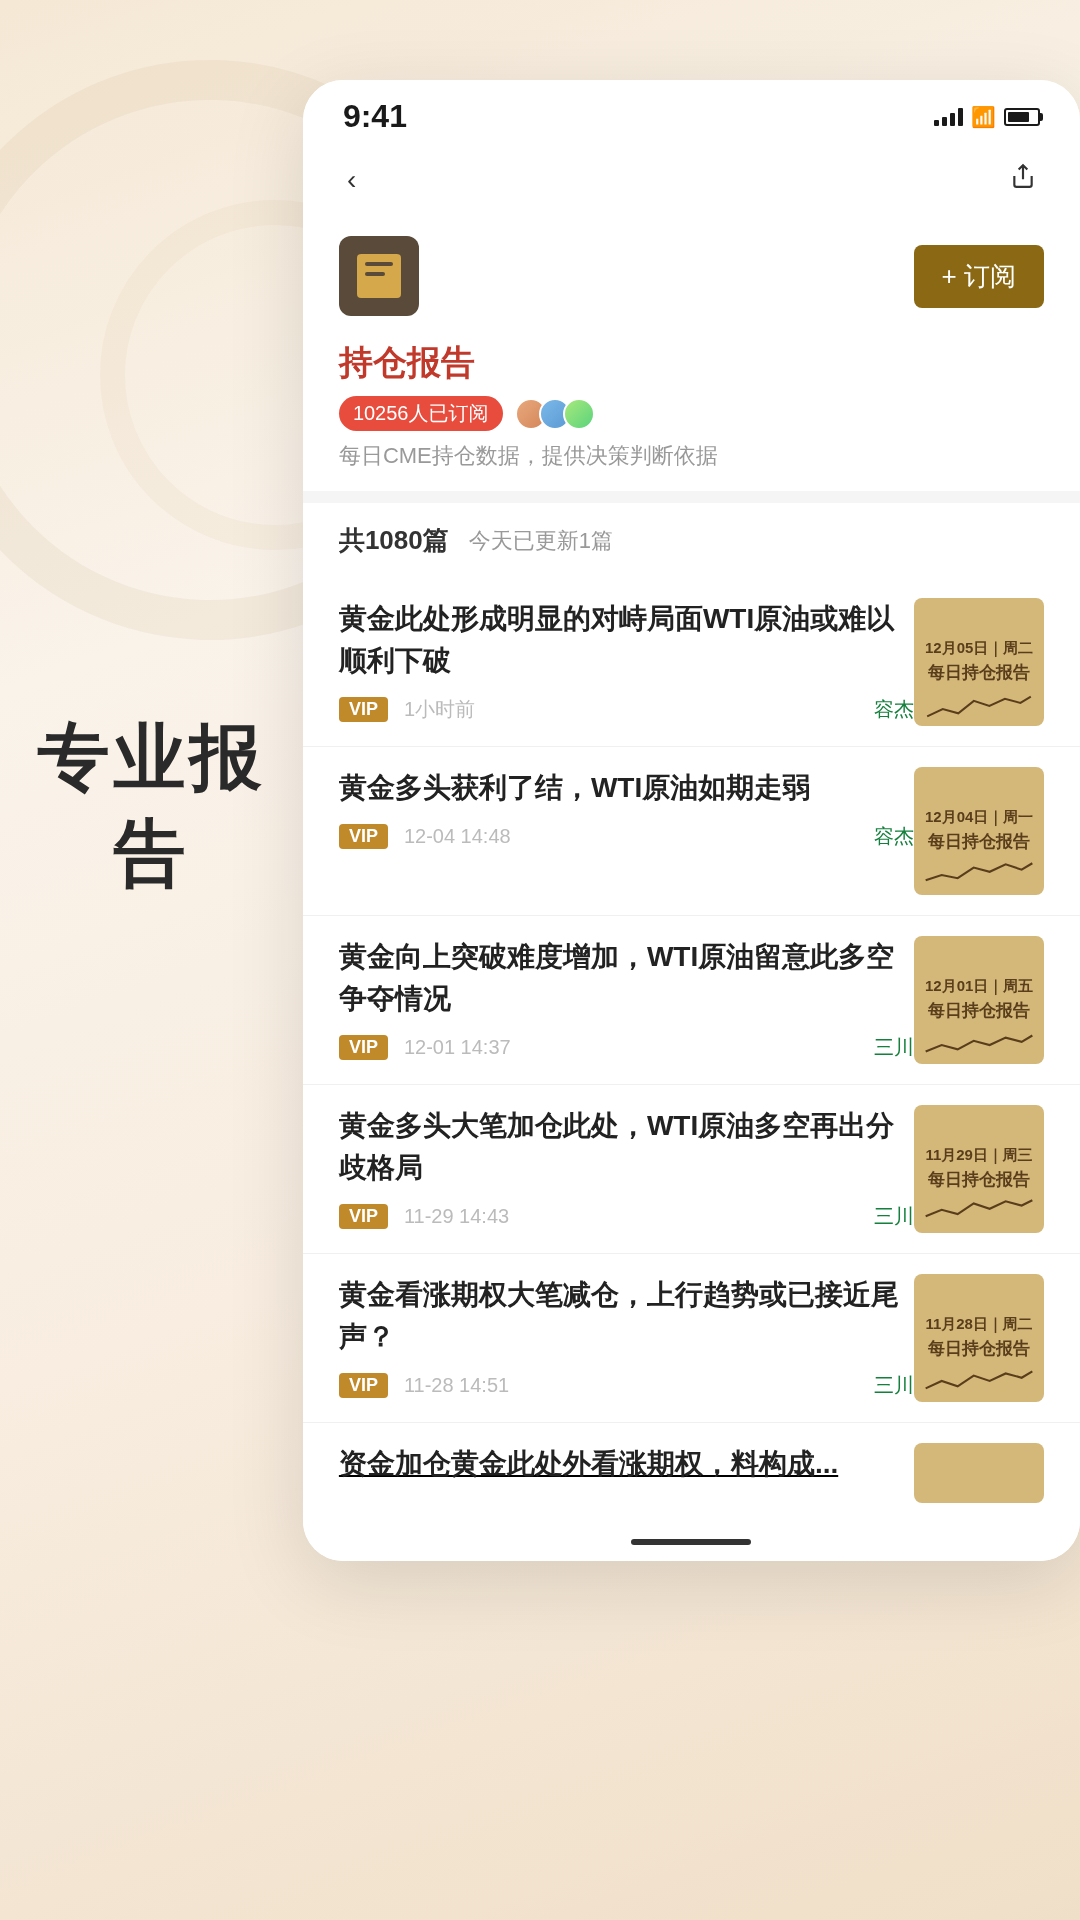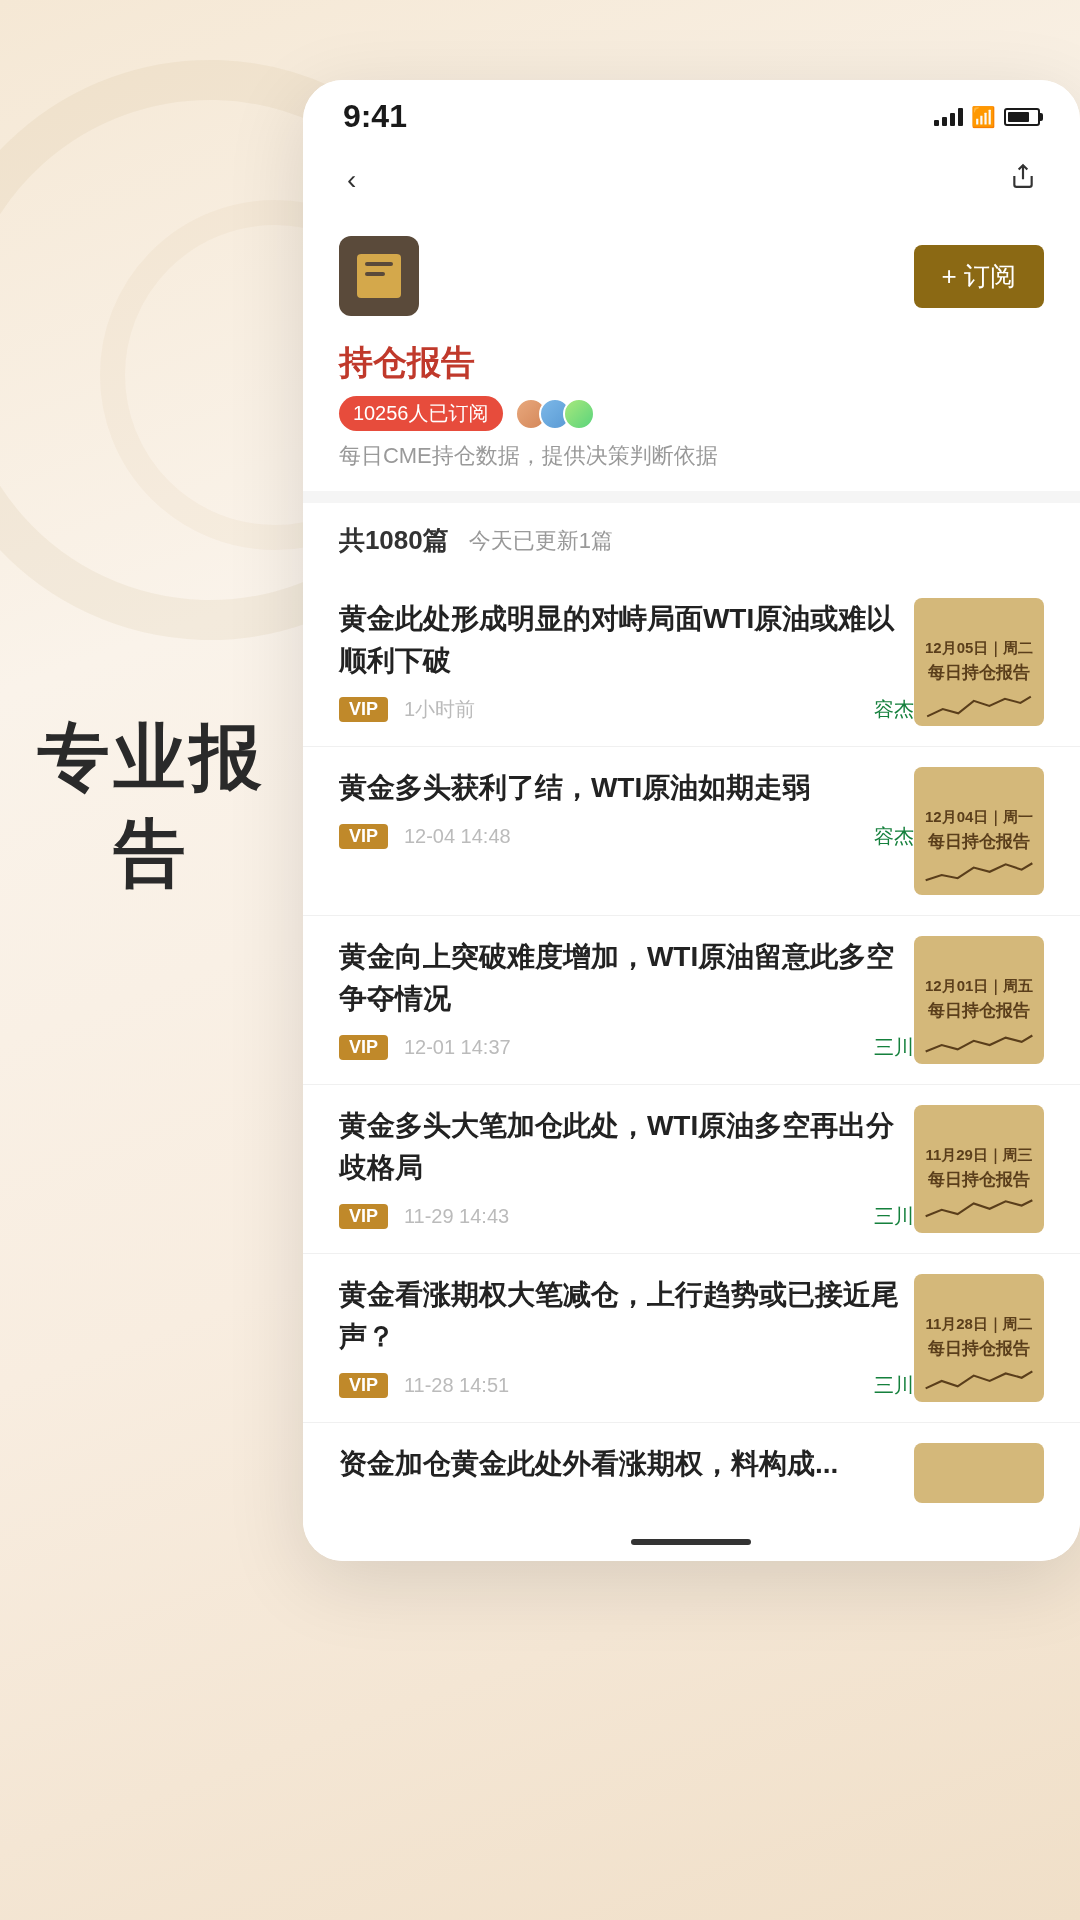--- a/index.html
+++ b/index.html
@@ -383,20 +383,21 @@
       border-radius: 3px;
     }
 
     
     .article-partial {
       background: #fff;
       padding: 20px 36px;
       display: flex;
       gap: 20px;
       align-items: flex-start;
+      text-decoration: underline;
     }
     .partial-text {
       font-size: 28px;
       font-weight: 600;
       color: #222;
       flex: 1;
       line-height: 1.5;
     }
     .partial-thumb {
       width: 130px;

